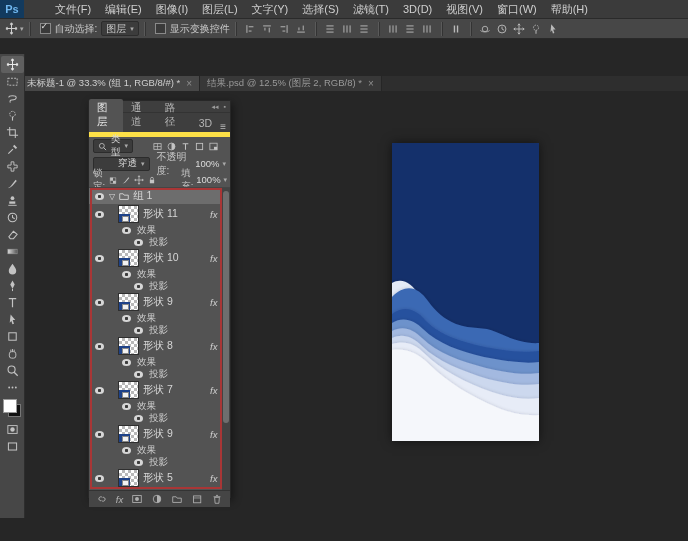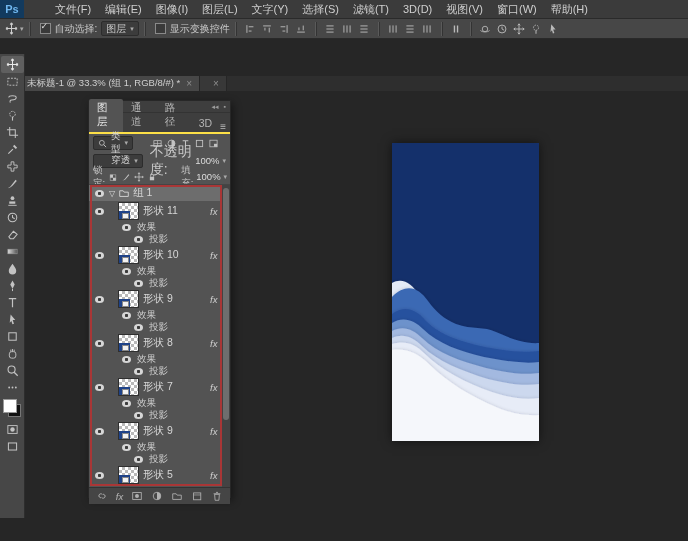--- a/index.html
+++ b/index.html
@@ -46,21 +46,21 @@
   
   #panel{left:88px;top:100px;width:143px;height:398px;background:#4a4a4a;border:1px solid #272727;box-sizing:border-box;
     color:#d6d6d6;font-size:10.5px;box-shadow:2px 3px 8px rgba(0,0,0,.45);}
   #p-drag{height:11px;background:#3e3e3e;display:flex;justify-content:flex-end;align-items:center;gap:5px;padding-right:4px;
     color:#9a9a9a;font-size:7px;border-bottom:1px solid #333;}
   #p-tabs{height:19px;background:#3e3e3e;display:flex;align-items:flex-end;}
   .p-tab{padding:2px 8px 3px 8px;font-size:10.5px;color:#b5b5b5;}
   .p-tab.active{background:#535353;color:#e3e3e3;border-radius:2px 2px 0 0;}
   #p-menu{margin-left:auto;margin-right:4px;color:#bbb;font-size:10px;line-height:10px;}
   .p-row{display:flex;align-items:center;background:#535353;padding:0 4px;}
-  #p-filter{height:18px;border-top:2px solid #fde047;gap:16px;}
+  #p-filter{height:18px;border-top:5px solid #fde047;gap:16px;}
   #p-blend{height:17px;gap:3px;}
   #p-lock{height:15px;gap:3px;font-size:9.5px;}
   .lbl{color:#c9c9c9;}
   .val{color:#dcdcdc;}
   #red-dot{width:7px;height:7px;border-radius:50%;background:#c0392b;margin-left:auto;}
 
   #p-list{position:relative;height:302px;background:#535353;overflow:hidden;border-top:1px solid #454545;}
   #red-frame{position:absolute;left:1px;top:0px;right:8px;bottom:1px;border:2px solid #a93636;pointer-events:none;z-index:5;}
   #p-scroll{position:absolute;right:0;top:0;width:8px;height:100%;background:#434343;}
   #p-thumbbar{position:absolute;right:1px;top:3px;width:6px;height:232px;background:#6e6e6e;border-radius:3px;}
@@ -358,20 +358,21 @@
         </svg>
       </span>
   </div>
 
   <div id="tabbar" class="abs">
       <div class="doctab active">
         <span>未标题-1 @ 33.3% (组 1, RGB/8/#) *</span>
         <span class="x">×</span>
       </div>
       <div class="doctab">
+        <span>结果.psd @ 12.5% (图层 2, RGB/8) *</span>
         <span class="x">×</span>
       </div>
     </div>
 
   <div id="toolcol" class="abs">
 
   <div class="tool active">
         <svg width="13" height="13" style="color: rgb(232, 232, 232);">
           <use href="#i-move"></use>
         </svg>
@@ -537,21 +538,21 @@
             </svg>
           </span>
         </span>
       <span id="red-dot"></span>
     </div>
     <div id="p-blend" class="p-row">
       <span class="pill" style="width:56px;height:12px;justify-content:flex-end">
         <span style="font-size:9.5px">穿透</span>
         <span class="dd">▾</span>
       </span>
-      <span class="lbl" style="margin-left:4px;font-size:14px">不透明度:</span>
+      <span class="lbl" style="margin-left:4px;font-size:10px">不透明度:</span>
       <span class="val" style="font-size:9.5px">100%</span>
       <span class="dd">▾</span>
     </div>
     <div id="p-lock" class="p-row">
       <span class="lbl">锁定:</span>
       <span id="lock-icons" style="display:flex;gap:3px">
           <span class="ico">
             <svg width="10" height="10" style="color: rgb(195, 195, 195);">
               <use href="#i-checker"></use>
             </svg>

